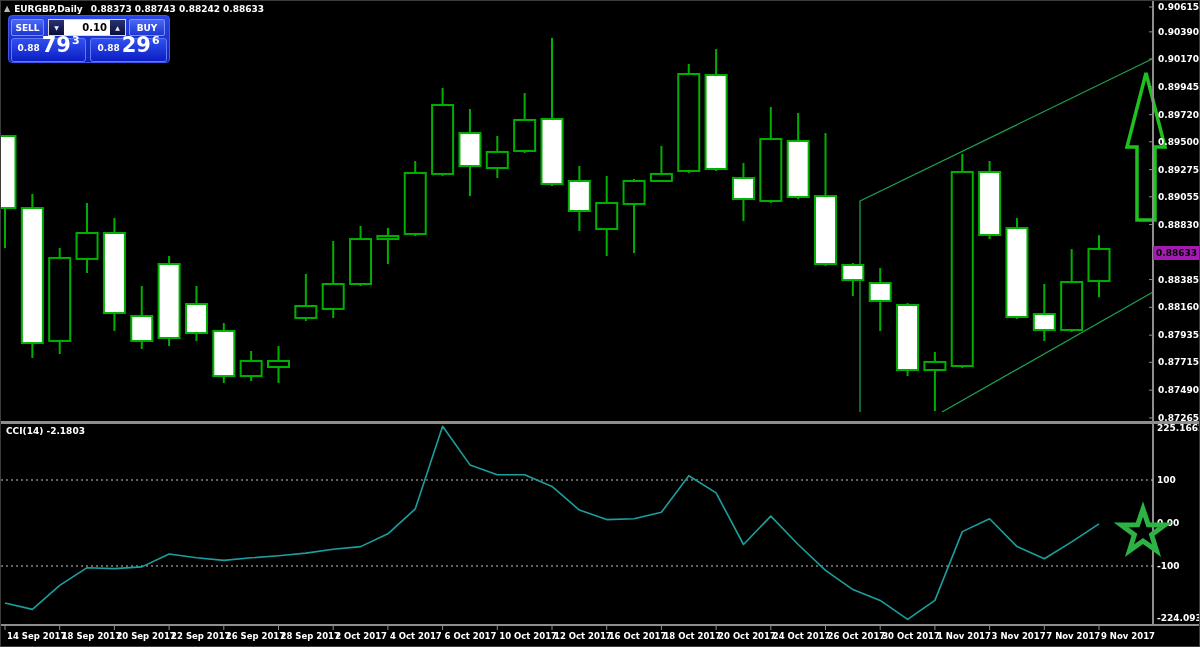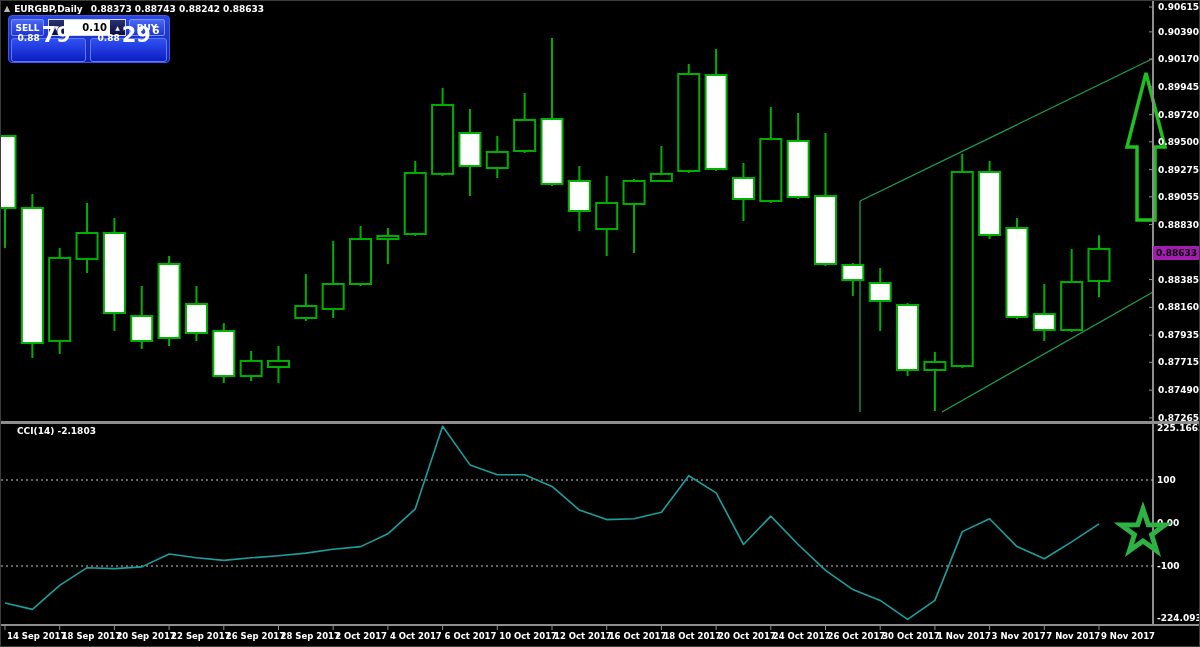--- a/index.html
+++ b/index.html
@@ -21,27 +21,27 @@
           background:linear-gradient(#4a68f5,#1d36d2);border:1px solid #7c90f5;border-radius:2px;cursor:pointer;}
   .btn-sell{width:33px;}
   .btn-buy{width:36px;margin-left:3px;}
   .spinner{display:flex;height:17px;margin-left:4px;border:1px solid #d8d8d8;background:#000;}
   .spin-btn{width:15px;background:linear-gradient(#2a3170,#0a0f3c);color:#e8ecff;font-size:6px;
             line-height:15px;text-align:center;cursor:pointer;}
   .lot-box{width:46px;background:#fff;color:#000;font-size:10px;font-weight:700;text-align:right;
            padding:0 3px;border:0;line-height:15px;font-family:"DejaVu Sans",sans-serif;}
   .tp-row2{display:flex;height:24px;margin-top:1px;}
   .price-block{background:linear-gradient(#3050f2,#0b1ec2);border:1px solid #5f7af2;border-radius:3px;
-               color:#fff;display:flex;align-items:flex-end;justify-content:center;padding-bottom:16px;cursor:pointer;}
+               color:#fff;display:flex;align-items:flex-end;justify-content:center;padding-bottom:6px;cursor:pointer;}
   .pb-sell{width:76px;}
   .pb-buy{width:78px;margin-left:4px;}
   .big-fig{font-size:9px;font-weight:700;margin:0 2px 2px 0;}
   .pips{font-size:21px;font-weight:700;line-height:19px;}
   .pipette{font-size:11px;font-weight:700;margin:0 0 8px 1px;}
-  .cci-label{position:absolute;left:16px;top:425px;color:#fff;font-size:9px;font-weight:700;z-index:4;}
+  .cci-label{position:absolute;left:5px;top:425px;color:#fff;font-size:9px;font-weight:700;z-index:4;}
   .price-tag{position:absolute;left:1152px;top:245px;width:47px;height:14px;background:#a21caf;color:#000;
              font-size:9px;font-weight:700;line-height:14px;padding-left:3px;z-index:4;border-radius:1px;}
 </style>
 </head>
 <body>
 
 <div class="screen">
 
   <svg id="chart" width="1200" height="647">
       <line x1="859" y1="200" x2="859" y2="411" stroke="#1e9e4e" stroke-width="1.3"></line>

